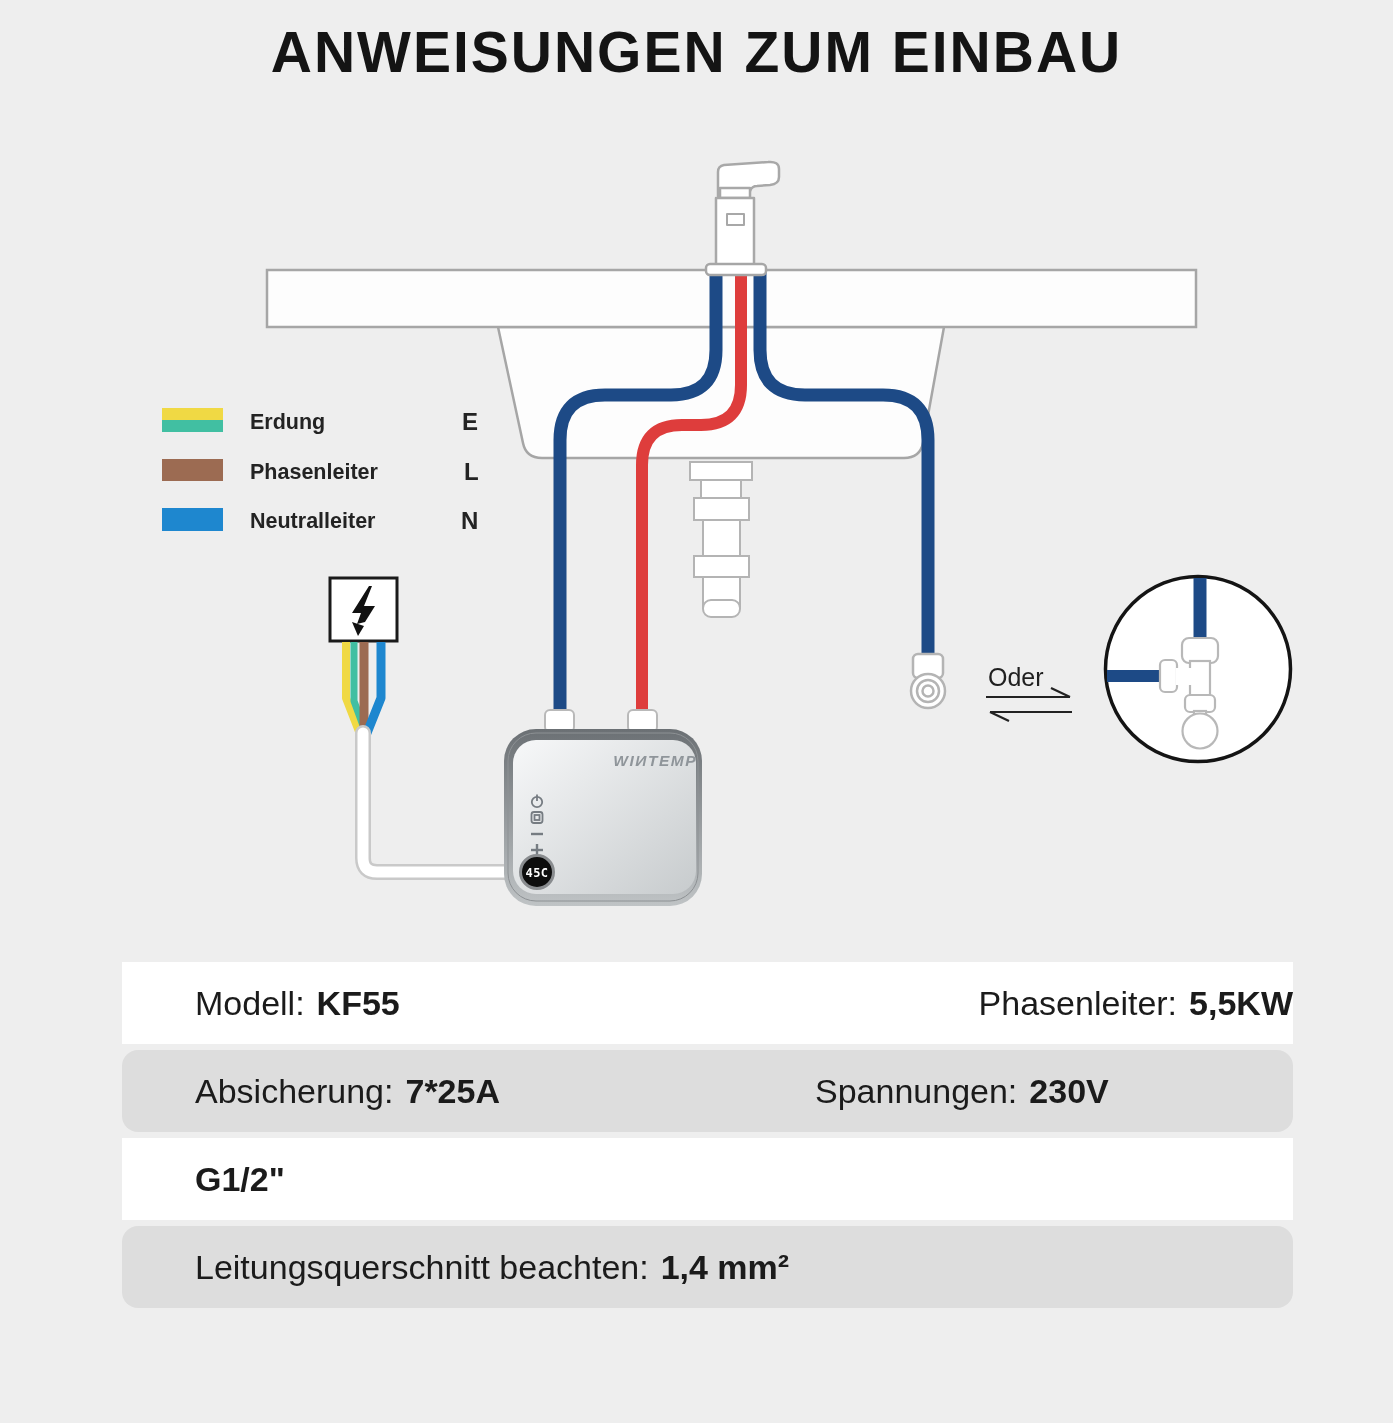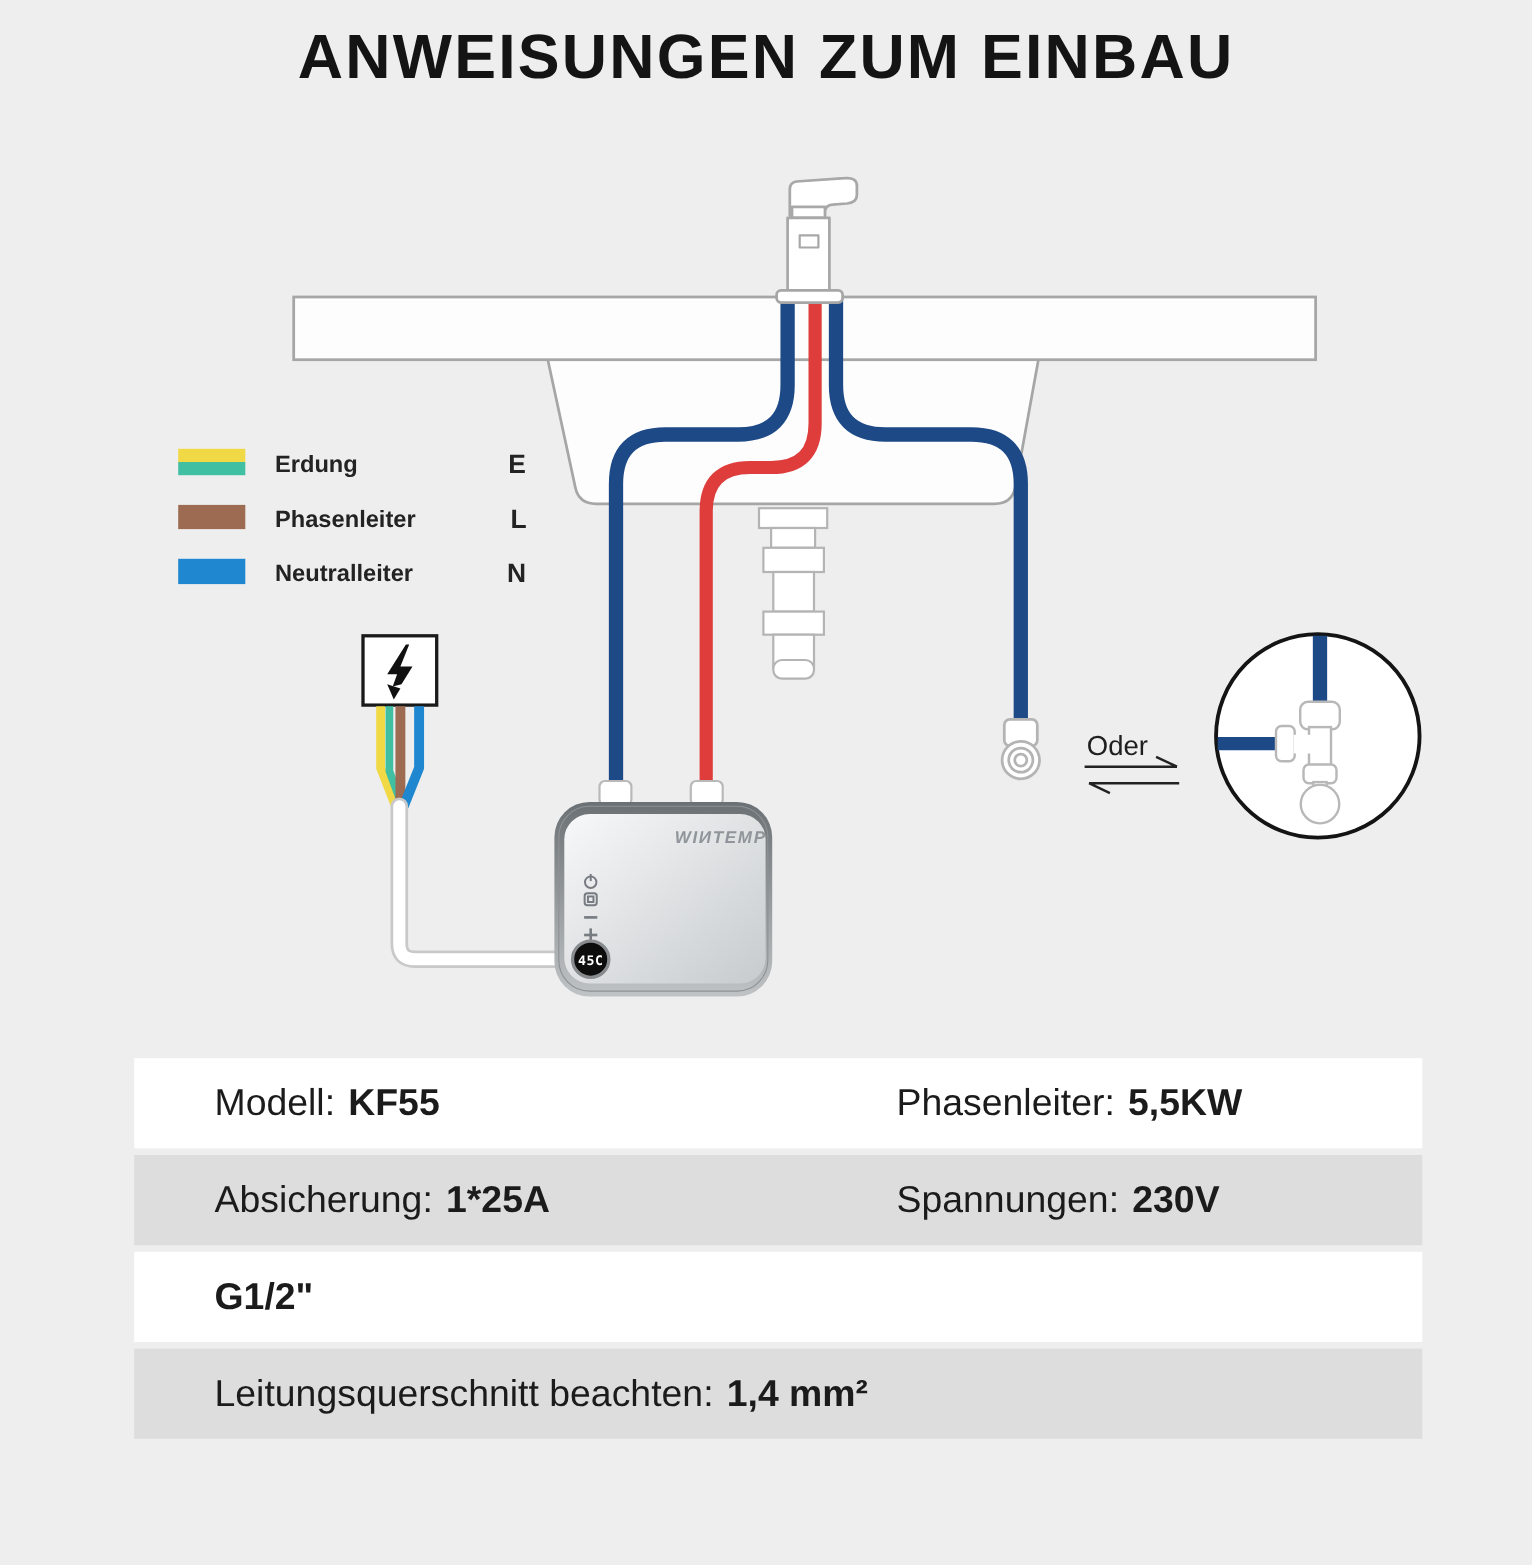--- a/index.html
+++ b/index.html
@@ -34,22 +34,22 @@
   .spec-row{
     display:flex;
     align-items:center;
     height:82px;
     margin-bottom:6px;
     padding-left:73px;
     font-size:34px;
     color:#1b1b1b;
     box-sizing:border-box;
   }
-  .spec-row.white{background:#ffffff;}
-  .spec-row.gray{background:#dddddd;}
+  .spec-row.white{background:#ffffff;justify-content:space-between;}
+  .spec-row.gray{background:#dddddd;border-radius:16px;}
   .spec-cell{display:flex;align-items:baseline;}
   .spec-cell.first{flex:0 0 620px;}
   .spec-lbl{margin-right:12px;white-space:nowrap;}
   .spec-val{font-weight:700;white-space:nowrap;}
   text{font-family:"Liberation Sans", sans-serif;}
   .legend-label{font-size:21.5px;font-weight:600;fill:#232323;}
   .legend-code{font-size:24px;font-weight:600;fill:#232323;}
   .oder-text{font-size:25px;font-weight:500;fill:#1f1f1f;}
   .brand-text{font-size:15.5px;font-weight:700;font-style:italic;fill:#8f959a;letter-spacing:1.5px;}
   .temp-text{font-family:"DejaVu Sans Mono", monospace;font-size:12px;font-weight:700;fill:#ffffff;letter-spacing:.5px;}
@@ -197,21 +197,21 @@
       <span class="spec-val">KF55</span>
     </div>
     <div class="spec-cell">
       <span class="spec-lbl">Phasenleiter:</span>
       <span class="spec-val">5,5KW</span>
     </div>
   </div>
   <div class="spec-row gray">
     <div class="spec-cell first">
       <span class="spec-lbl">Absicherung:</span>
-      <span class="spec-val">1*25A</span>
+      <span class="spec-val">7*25A</span>
     </div>
     <div class="spec-cell">
       <span class="spec-lbl">Spannungen:</span>
       <span class="spec-val">230V</span>
     </div>
   </div>
   <div class="spec-row white">
     <div class="spec-cell">
       <span class="spec-val">G1/2"</span>
     </div>

